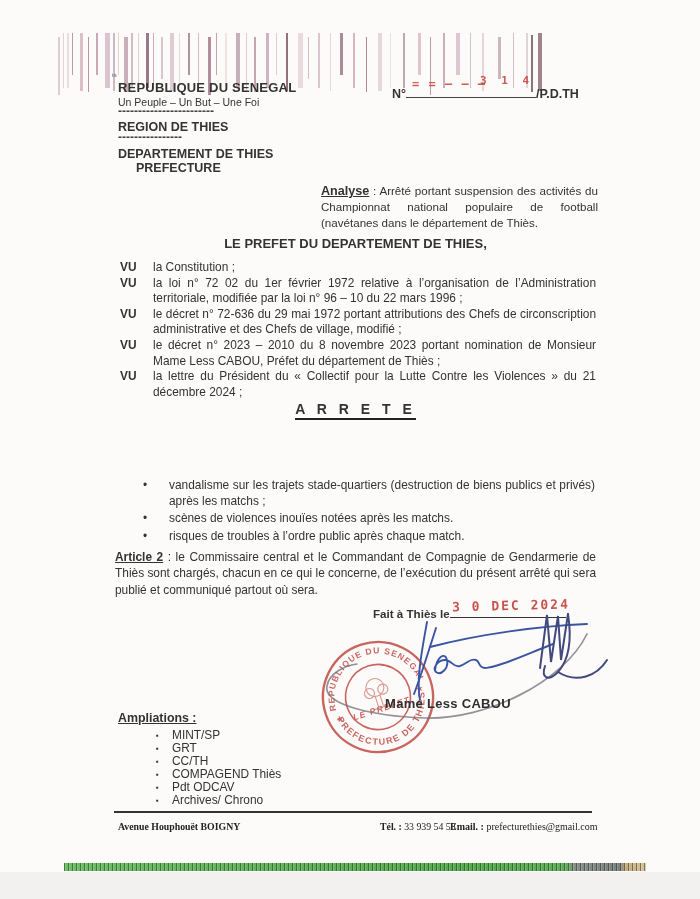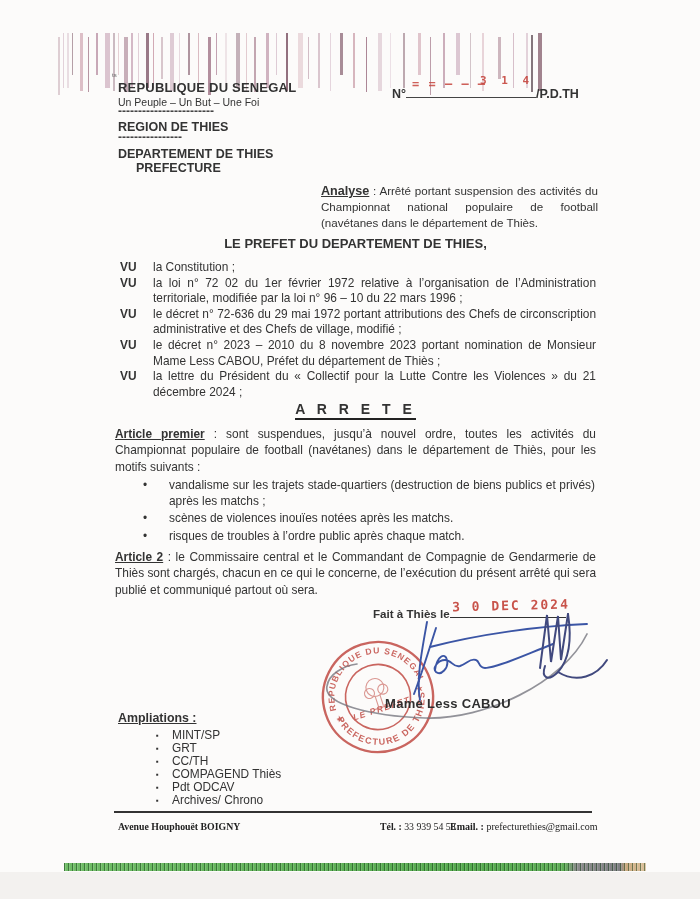--- a/index.html
+++ b/index.html
@@ -165,23 +165,20 @@
     <div class="vu-row">
       <span class="vu-label">VU</span>
       <span class="vu-text">la lettre du Président du « Collectif pour la Lutte Contre les Violences » du 21 décembre 2024 ;</span>
     </div>
   </div>
 
   <div class="abs arrete">
     <span>A R R E T E</span>
   </div>
 
-  <div class="abs article">
-    <span class="article-label">Article premier</span><span> : sont suspendues, jusqu’à nouvel ordre, toutes les activités du Championnat populaire de football (navétanes) dans le département de Thiès, pour les motifs suivants :</span>
-  </div>
 
   <div class="abs motifs">
     <div class="motif-row">
       <span class="bullet">•</span>
       <span class="motif-text">vandalisme sur les trajets stade-quartiers (destruction de biens publics et privés) après les matchs ;</span>
     </div>
     <div class="motif-row">
       <span class="bullet">•</span>
       <span class="motif-text">scènes de violences inouïes notées après les matchs.</span>
     </div>

